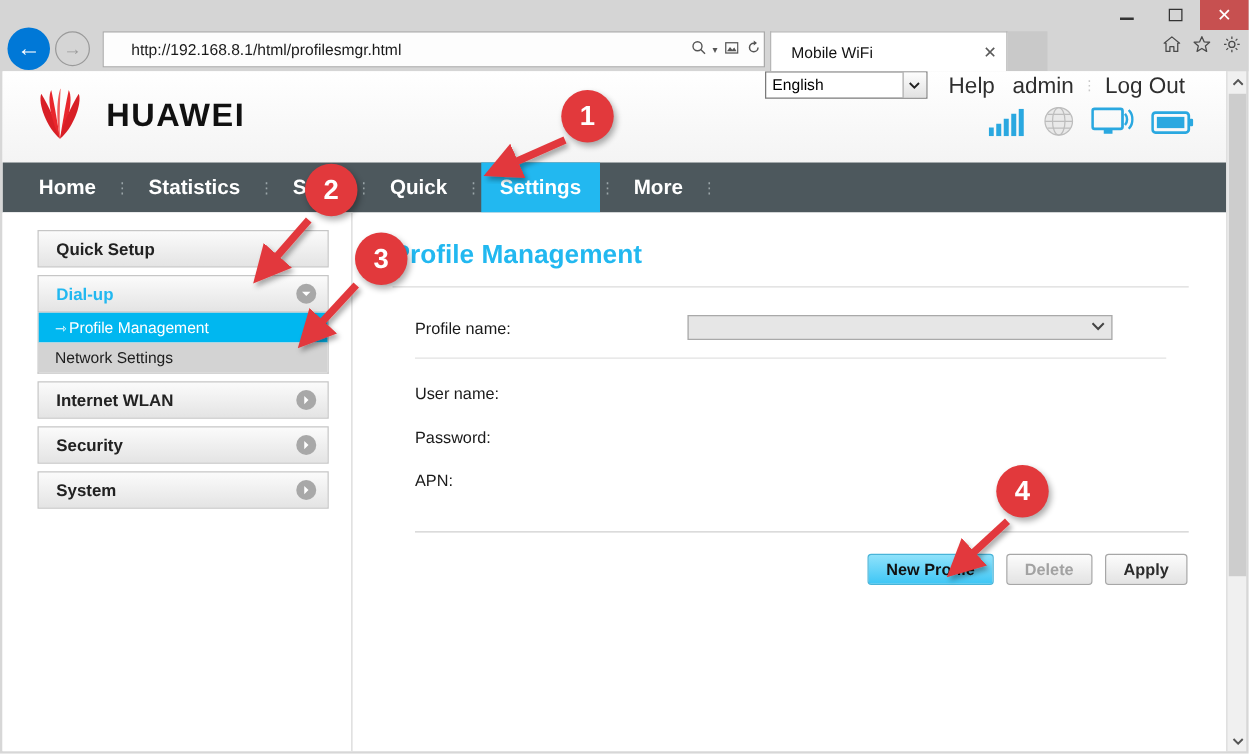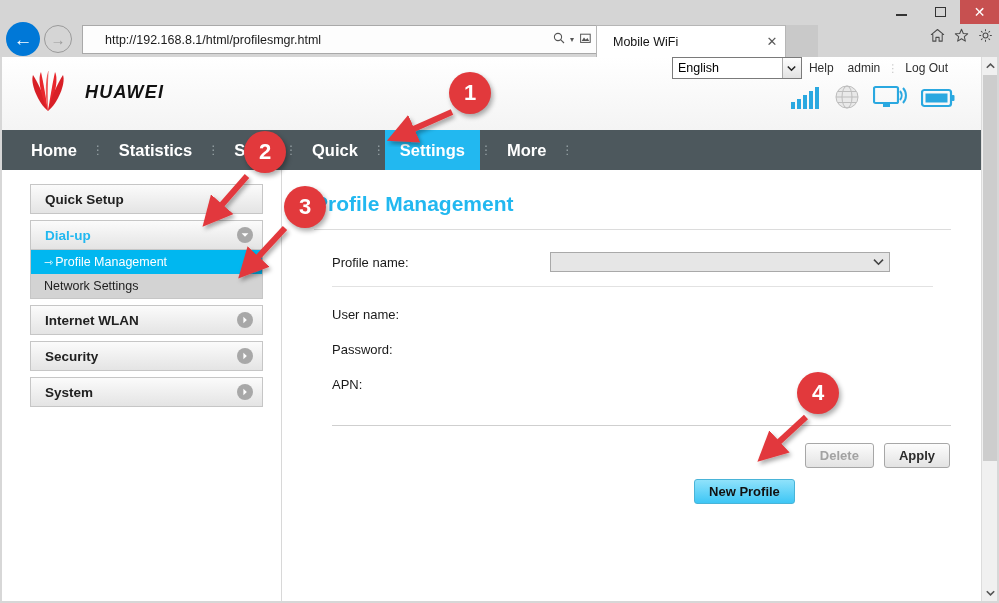--- a/index.html
+++ b/index.html
@@ -65,21 +65,21 @@
     flex: 1; padding-left: 22px;
     font-size: 12.5px; color: #1a1a1a;
     white-space: nowrap; overflow: hidden;
   }
   .addr-icon {
     width: 17px; text-align: center;
     font-size: 13px; color: #555;
   }
   #addr-caret { font-size: 8px; color: #555; width: 10px; text-align: center; }
   #tabstrip {
-    position: absolute; left: 596px; top: 1px;
+    position: absolute; left: 616px; top: 1px;
     height: 32px; width: 222px;
     background: #c9c9c9;
   }
   #tab-active {
     position: absolute; left: 0; top: 0;
     width: 190px; height: 32px;
     background: #ffffff; border: 1px solid #b6b6b6; border-bottom: none;
     display: flex; align-items: center;
   }
   #tab-title {
@@ -114,40 +114,41 @@
   #topbar-right {
     position: absolute; right: 26px; top: 0px;
     display: flex; align-items: center; gap: 0px;
     font-size: 12.5px; color: #2f2f2f;
   }
   #lang-select {
     width: 130px; height: 22px;
     border: 1px solid #7a7a7a; background: #fff;
     display: flex; align-items: center;
     font-size: 12.5px; color: #000;
+    margin-right: 10px;
     gap: 39px;
   }
   #lang-value { flex: 1; padding-left: 5px; }
   #lang-arrow {
     width: 19px; height: 20px; border-left: 1px solid #aaa;
     background: linear-gradient(#fdfdfd, #e2e2e2);
     display: flex; align-items: center; justify-content: center;
     font-size: 9px; color: #222;
   }
-  .toplink { padding: 0 7px; color: #2f2f2f; font-size: 12px; }
+  .toplink { padding: 0 7px; color: #2f2f2f; font-size: 18px; }
   .topsep { color: #c8c8c8; font-size: 11px; }
 
   #logo-wrap {
     position: absolute; left: 20px; top: 14px;
     display: flex; align-items: center; gap: 11px;
   }
   #logo-mark { width: 52px; height: 42px; }
   #logo-text {
-    font-size: 18px; font-weight: bold; letter-spacing: 1.2px;
-    color: #111; font-family: "Liberation Sans", sans-serif; font-style: italic;
+    font-size: 26px; font-weight: bold; letter-spacing: 1.2px;
+    color: #111; font-family: "Liberation Sans", sans-serif;
   }
   #status-icons {
     position: absolute; right: 26px; top: 28px;
     display: flex; align-items: flex-end; gap: 14px;
   }
 
   
   #mainnav {
     position: relative;
     width: 979px; height: 40px;
@@ -253,21 +254,20 @@
     height: 25px; min-width: 66px; padding: 0 14px;
     border: 1px solid #a7a7a7; border-radius: 3px;
     background: linear-gradient(#fcfcfc, #e3e3e3);
     display: flex; align-items: center; justify-content: center;
     font-size: 13px; font-weight: bold; color: #2b2b2b;
   }
   .btn.primary {
     background: linear-gradient(#8fe2fb, #3ec6f5);
     border: 1px solid #49b4d8; color: #111;
     min-width: 94px;
-    margin-top: 36px;
   }
   .btn.disabled { color: #a2a2a2; }
 
   
   #vscroll {
     position: absolute; right: 2px; top: 57px;
     width: 16px; height: 544px;
     background: #f0f0f0; border-left: 1px solid #dcdcdc;
   }
   .sbtn {

